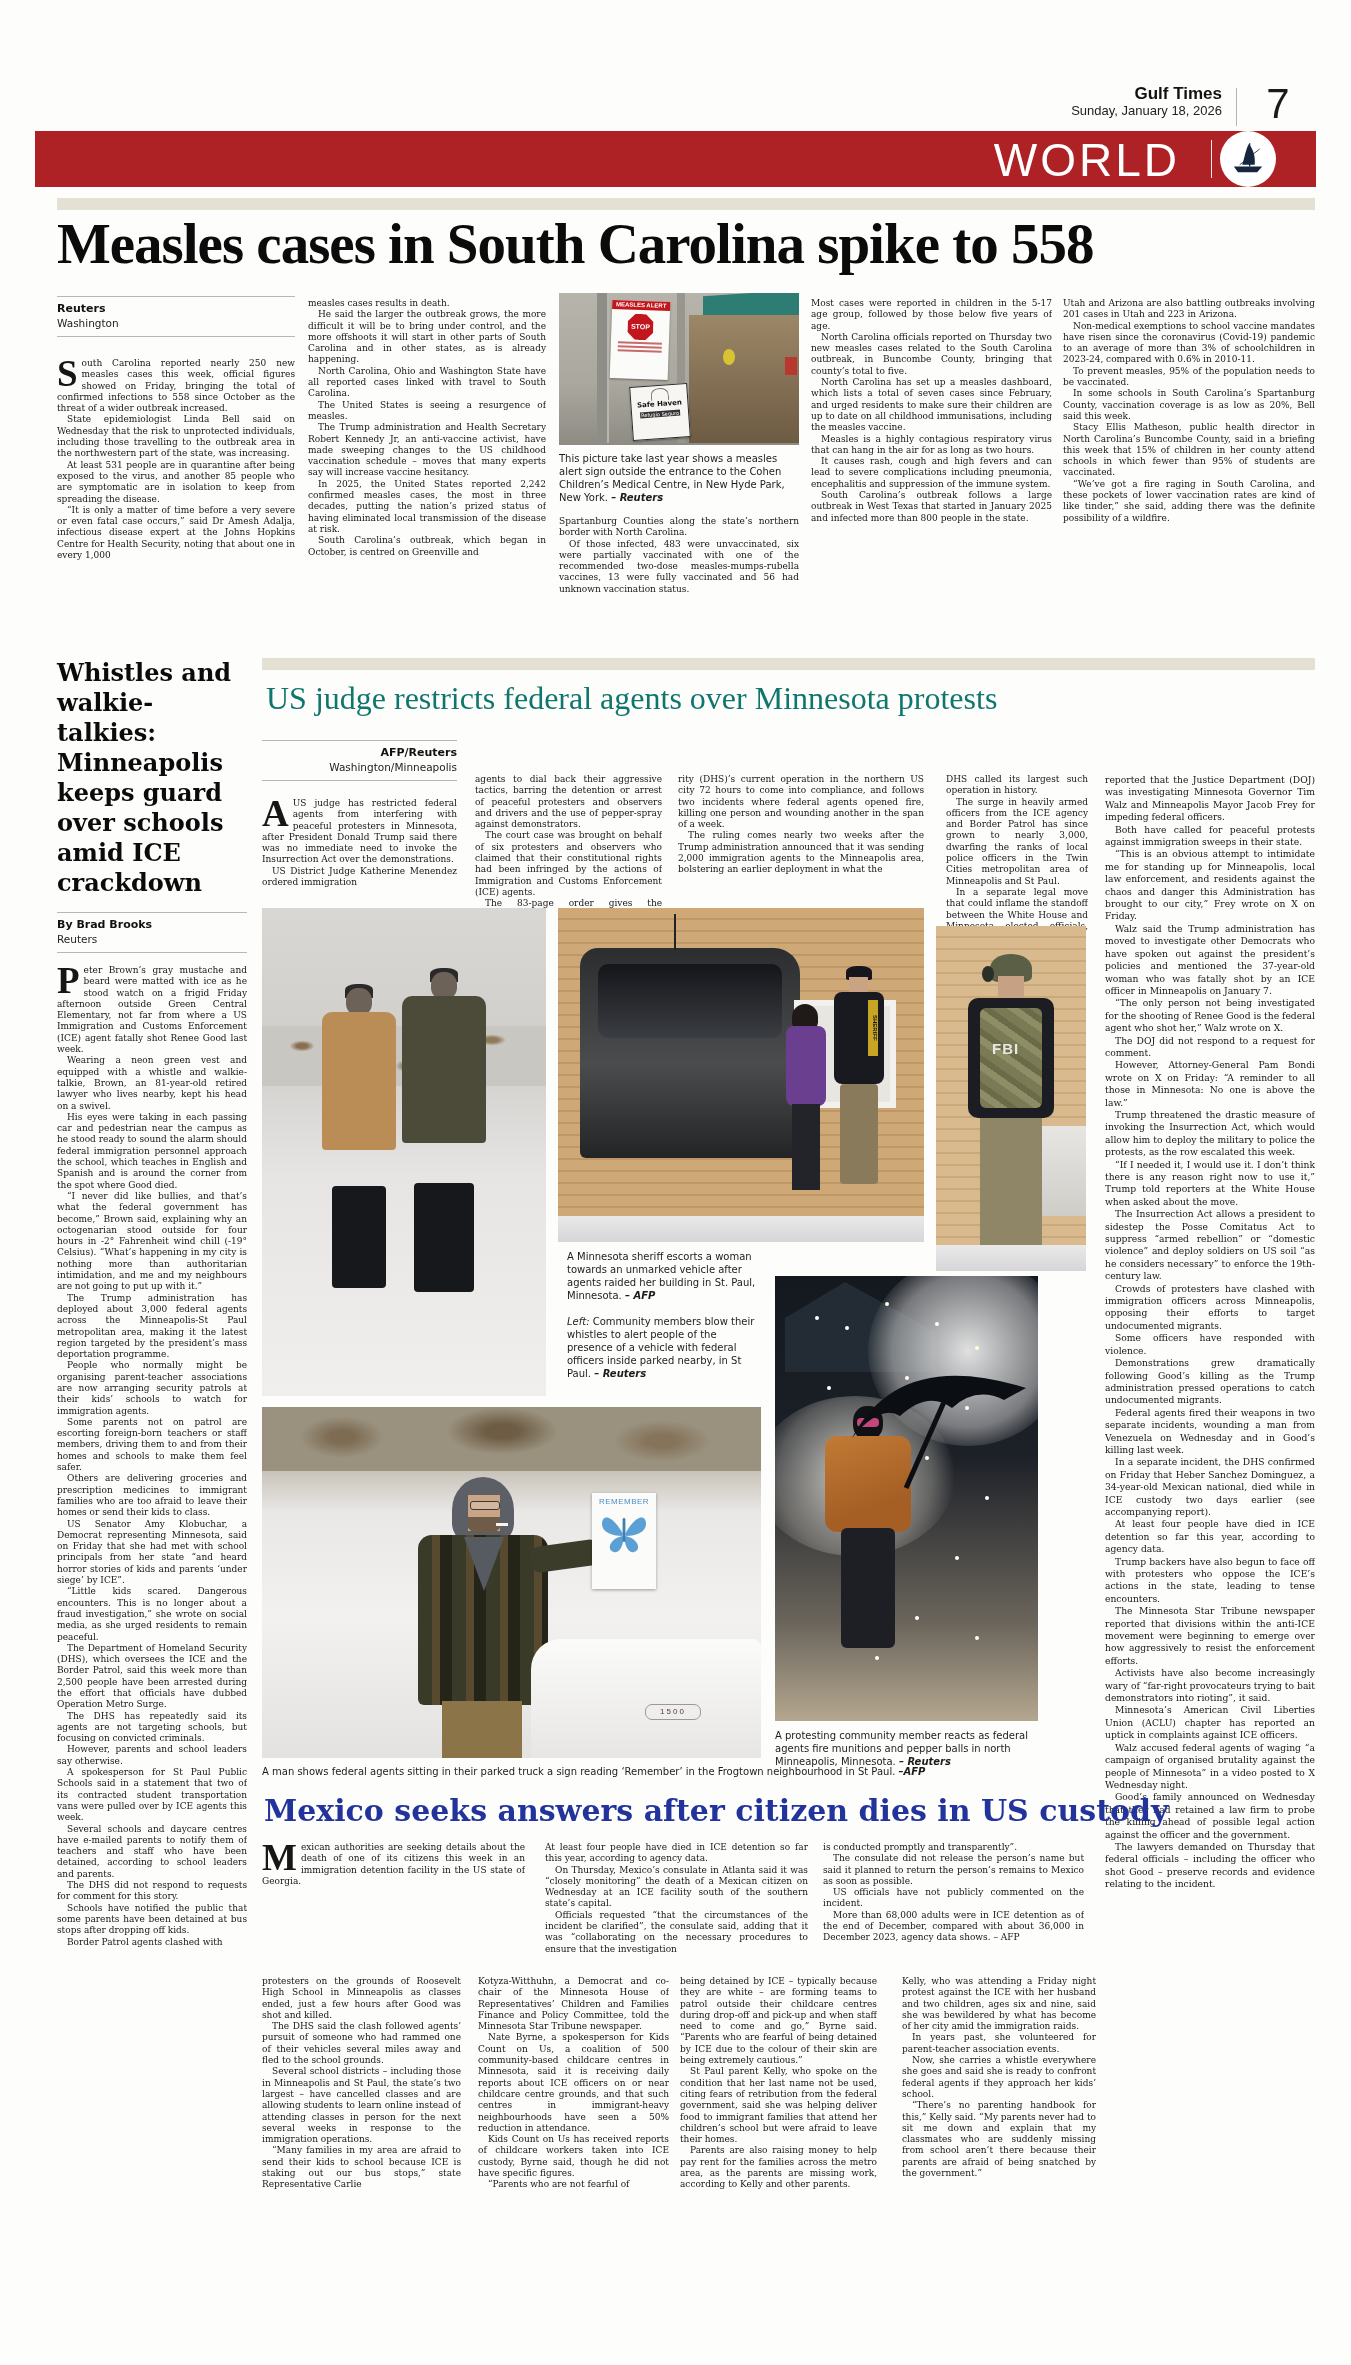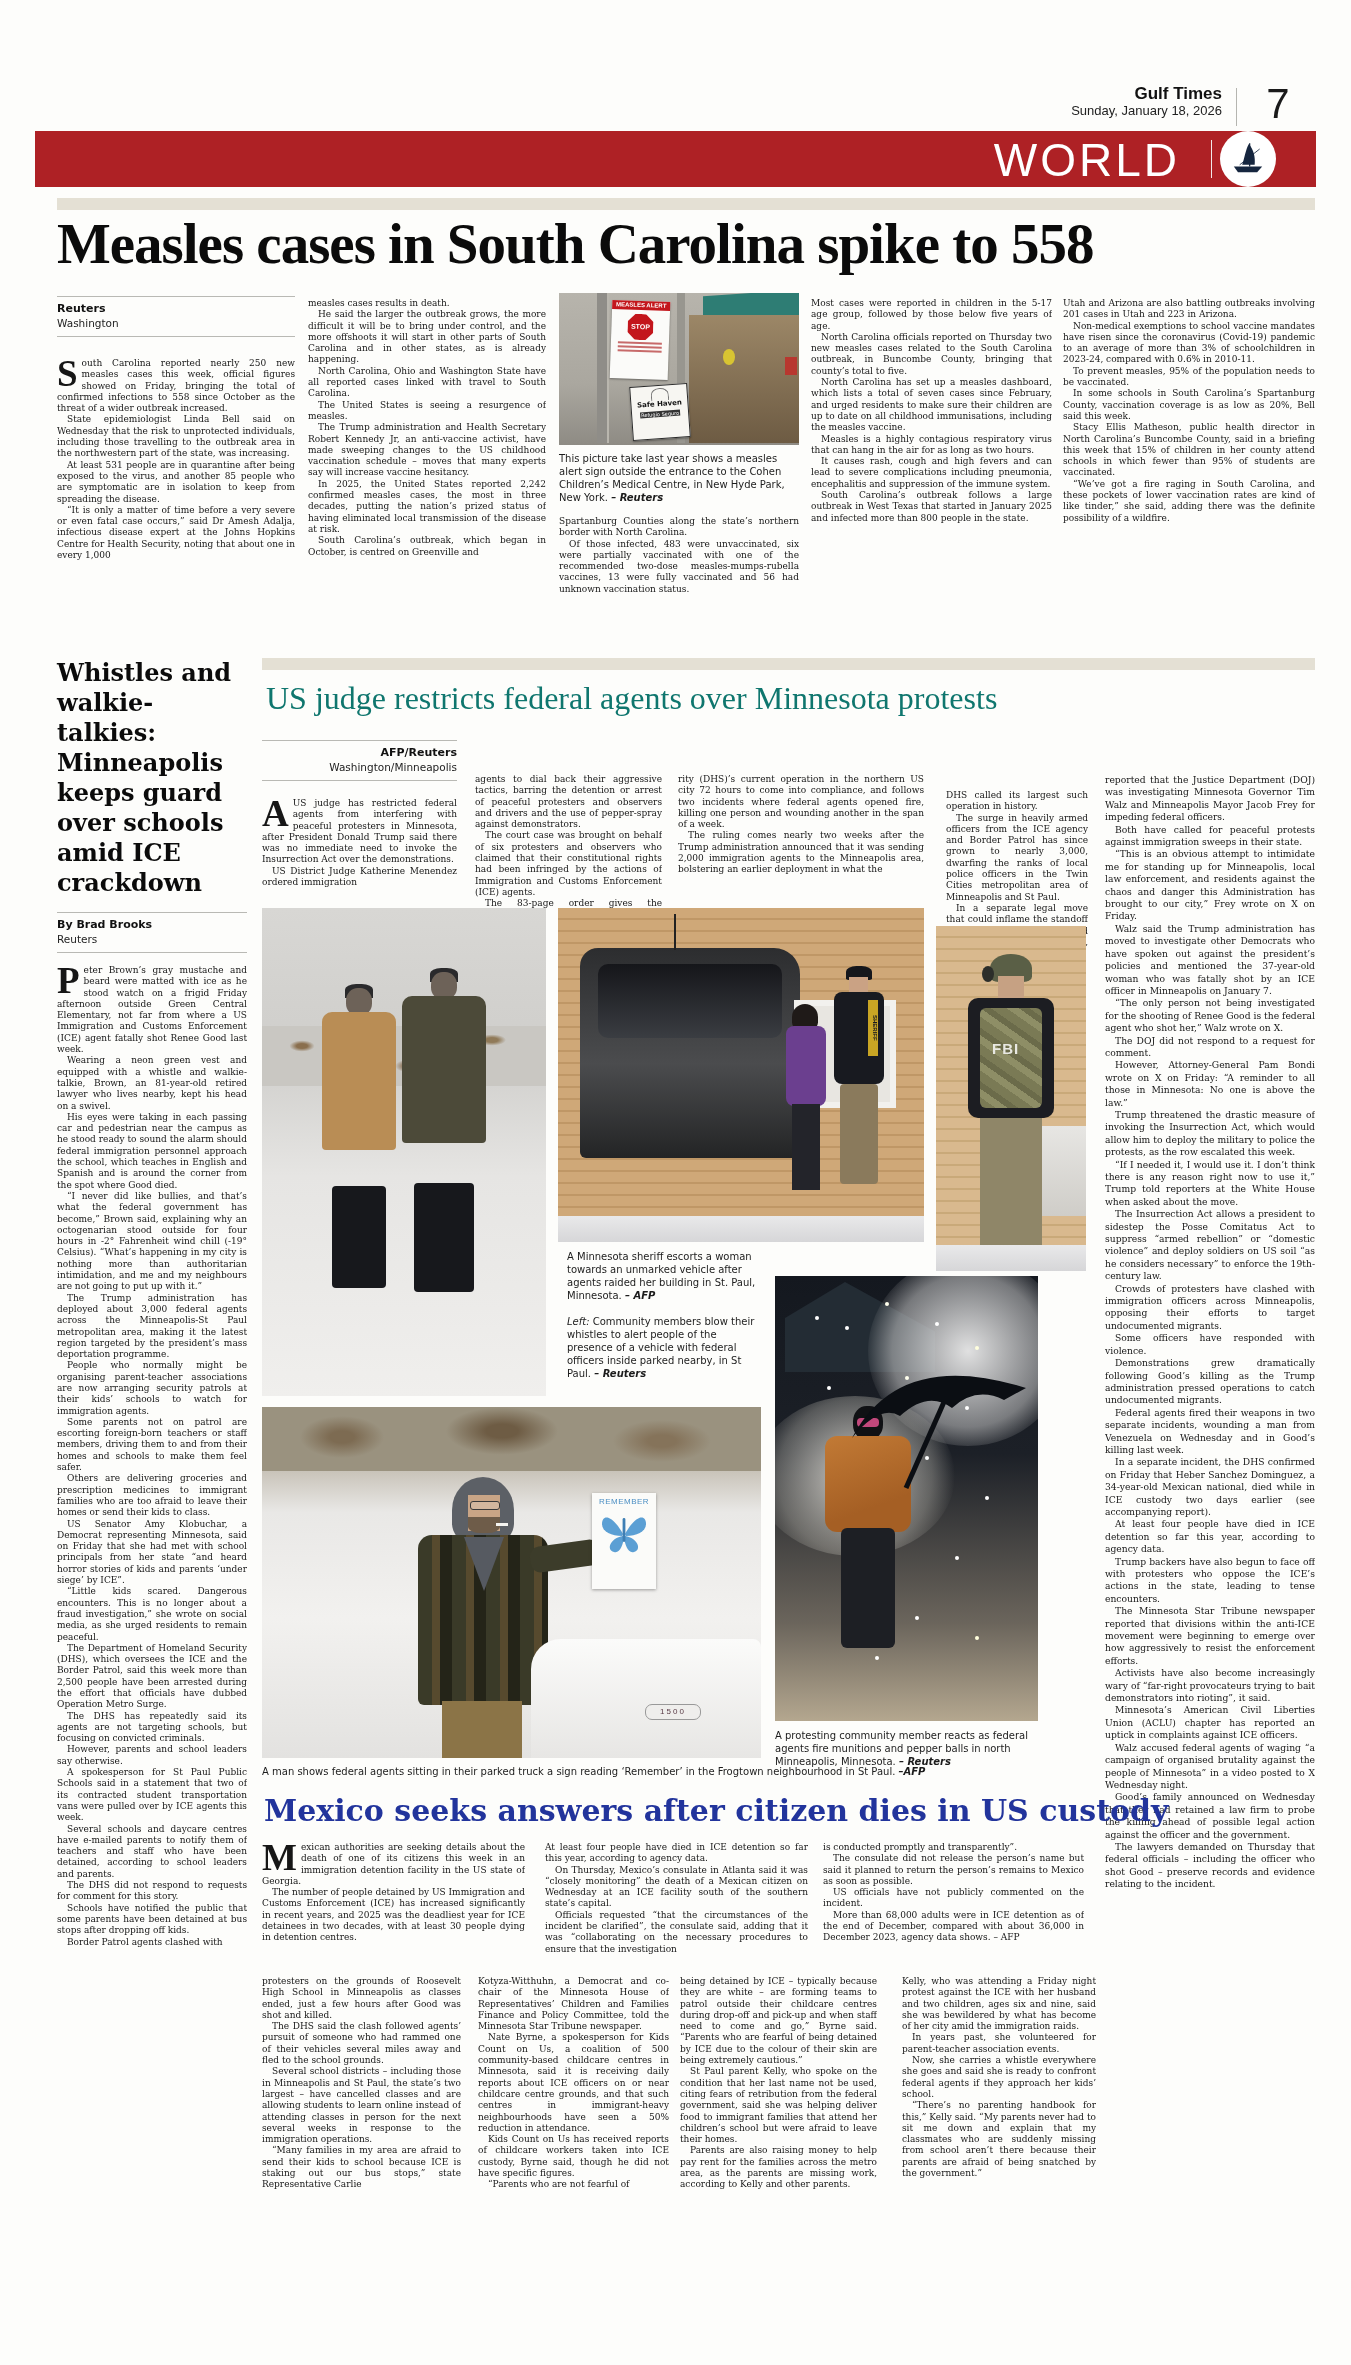--- a/index.html
+++ b/index.html
@@ -291,21 +291,21 @@
       </div>
     <div class="abs col" style="left:213px;top:116px;width:187px;height:136px;">
         <p>agents to dial back their aggressive tactics, barring the detention or arrest of peaceful protesters and observers and drivers and the use of pepper-spray against demonstrators.</p>
         <p>The court case was brought on behalf of six protesters and observers who claimed that their constitutional rights had been infringed by the actions of Immigration and Customs Enforcement (ICE) agents.</p>
         <p>The 83-page order gives the Department of Homeland Secu-</p>
       </div>
     <div class="abs col" style="left:416px;top:116px;width:246px;height:136px;">
         <p>rity (DHS)’s current operation in the northern US city 72 hours to come into compliance, and follows two incidents where federal agents opened fire, killing one person and wounding another in the span of a week.</p>
         <p>The ruling comes nearly two weeks after the Trump administration announced that it was sending 2,000 immigration agents to the Minneapolis area, bolstering an earlier deployment in what the</p>
       </div>
-    <div class="abs col" style="left:684px;top:132px;width:142px;height:166px;">
+    <div class="abs col" style="left:684px;top:116px;width:142px;height:166px;">
         <p>DHS called its largest such operation in history.</p>
         <p>The surge in heavily armed officers from the ICE agency and Border Patrol has since grown to nearly 3,000, dwarfing the ranks of local police officers in the Twin Cities metropolitan area of Minneapolis and St Paul.</p>
         <p>In a separate legal move that could inflame the standoff between the White House and Minnesota elected officials, CBS News</p>
       </div>
     <div class="abs col" style="left:843px;top:116px;width:210px;height:1450px;line-height:12.4px;font-size:9.2px;">
         <p>reported that the Justice Department (DOJ) was investigating Minnesota Governor Tim Walz and Minneapolis Mayor Jacob Frey for impeding federal officers.</p>
         <p>Both have called for peaceful protests against immigration sweeps in their state.</p>
         <p>“This is an obvious attempt to intimidate me for standing up for Minneapolis, local law enforcement, and residents against the chaos and danger this Administration has brought to our city,” Frey wrote on X on Friday.</p>
         <p>Walz said the Trump administration has moved to investigate other Democrats who have spoken out against the president’s policies and mentioned the 37-year-old woman who was fatally shot by an ICE officer in Minneapolis on January 7.</p>
         <p>“The only person not being investigated for the shooting of Renee Good is the federal agent who shot her,” Walz wrote on X.</p>
@@ -437,21 +437,20 @@
         <line x1="100" y1="42" x2="62" y2="128" stroke="#0b0e13" stroke-width="5"></line>
       </svg>
     </div>
     <div class="abs caption" style="left:513px;top:1071px;width:272px;">
       <span>A protesting community member reacts as federal agents fire munitions and pepper balls in north Minneapolis, Minnesota. </span><span class="credit">– Reuters</span>
     </div>
 
     <h2 class="abs headline-mexico" style="left:2px;top:1136px;margin:0;">Mexico seeks answers after citizen dies in US custody</h2>
     <div class="abs col dc" style="left:0;top:1184px;width:263px;height:126px;">
         <p>Mexican authorities are seeking details about the death of one of its citizens this week in an immigration detention facility in the US state of Georgia.</p>
-        <p>The number of people detained by US Immigration and Customs Enforcement (ICE) has increased significantly in recent years, and 2025 was the deadliest year for ICE detainees in two decades, with at least 30 people dying in detention centres.</p>
       </div>
     <div class="abs col" style="left:283px;top:1184px;width:263px;height:126px;">
         <p>At least four people have died in ICE detention so far this year, according to agency data.</p>
         <p>On Thursday, Mexico’s consulate in Atlanta said it was “closely monitoring” the death of a Mexican citizen on Wednesday at an ICE facility south of the southern state’s capital.</p>
         <p>Officials requested “that the circumstances of the incident be clarified”, the consulate said, adding that it was “collaborating on the necessary procedures to ensure that the investigation</p>
       </div>
     <div class="abs col" style="left:561px;top:1184px;width:261px;height:126px;">
         <p>is conducted promptly and transparently”.</p>
         <p>The consulate did not release the person’s name but said it planned to return the person’s remains to Mexico as soon as possible.</p>
         <p>US officials have not publicly commented on the incident.</p>

